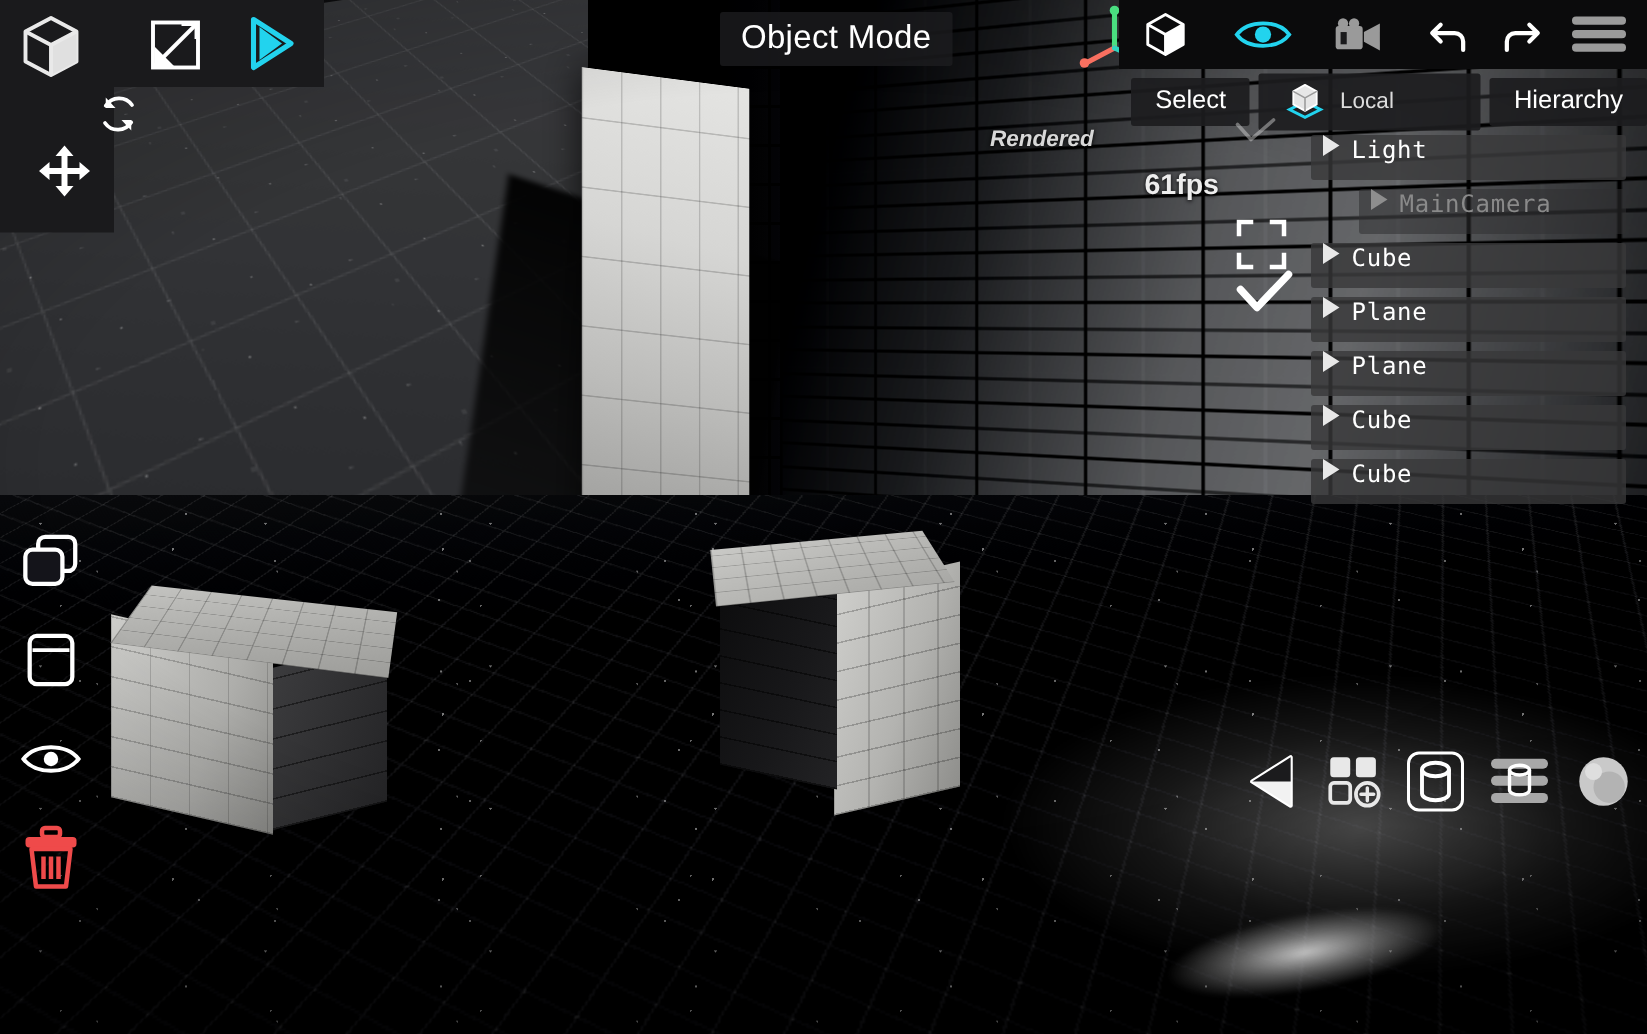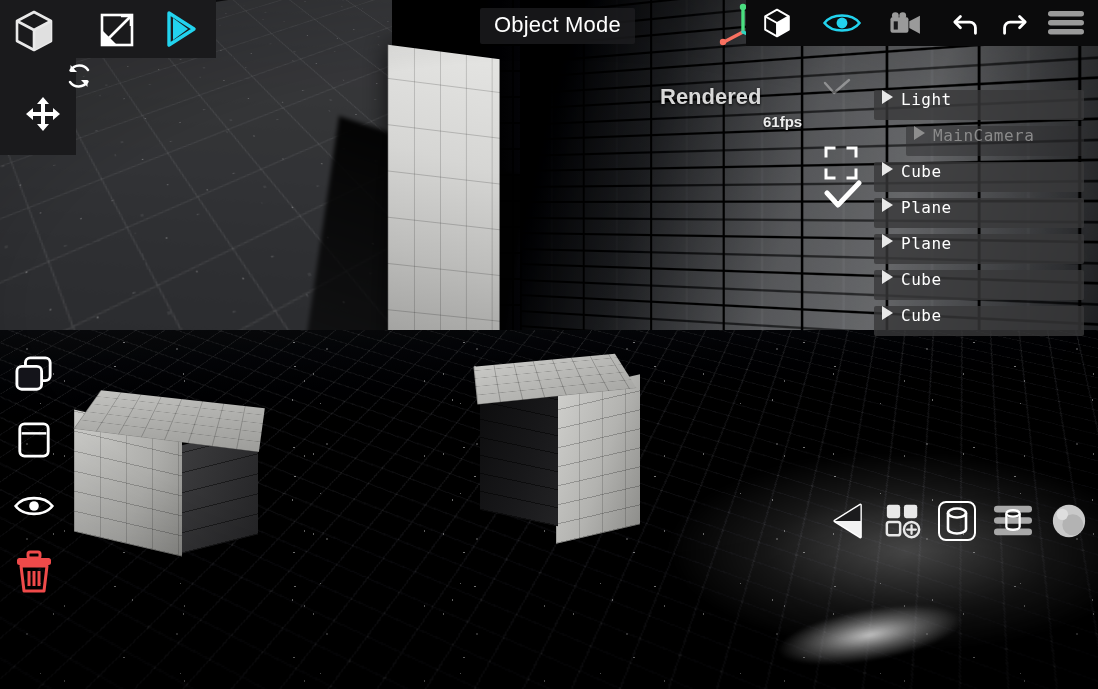--- a/index.html
+++ b/index.html
@@ -243,23 +243,23 @@
     border-radius:2px; cursor:pointer;
   }
   .pill.wide { padding-right:58px; }
 
   
   #check-small { left:822px; top:78px; }
   #check-big   { left:824px; top:180px; }
   #crop-icon   { left:824px; top:146px; }
 
   
-  #rendered-label { left:660px; top:84px; color:#d8d8d8; font-size:22px; font-weight:bold;
-                    text-shadow:0 1px 3px #000; }
-  #fps-label { left:763px; top:113px; color:#ededed; font-size:15px; font-weight:bold;
+  #rendered-label { left:660px; top:84px; color:#d8d8d8; font-size:15px; font-weight:bold;
+                    text-shadow:0 1px 3px #000;font-style:italic; }
+  #fps-label { left:763px; top:113px; color:#ededed; font-size:19px; font-weight:bold;
                text-shadow:0 1px 3px #000; }
 
   
   #hierarchy { right:14px; top:90px; width:210px; display:flex; flex-direction:column; gap:6px; }
   .h-row {
     height:30px; display:flex; align-items:flex-start; gap:8px;
     background: rgba(56,56,58,.80);
     padding-left:8px; border-radius:2px; cursor:pointer;
   }
   .h-row .tri {
@@ -419,20 +419,38 @@
 
     <div class="seg" style="padding:0 12px 0 4px;">
       <svg width="40" height="30" viewBox="0 0 40 30">
         <rect x="2" y="3" width="36" height="5.5" rx="2.7" fill="#9a9a9a"></rect>
         <rect x="2" y="12" width="36" height="5.5" rx="2.7" fill="#9a9a9a"></rect>
         <rect x="2" y="21" width="36" height="5.5" rx="2.7" fill="#9a9a9a"></rect>
       </svg>
     </div>
   </div>
 
+  <div class="hud" id="bar2">
+    <div class="pill">
+      <span>Select</span>
+    </div>
+    <div class="pill wide">
+      <span style="display:flex;">
+        <svg width="30" height="26" viewBox="0 0 34 30">
+          <path d="M17 16 L29 22 L17 28 L5 22 Z" fill="none" stroke="#22d3ee" stroke-width="2.2"></path>
+          <path d="M17 3 L26 8 L26 18 L17 23 L8 18 L8 8 Z" fill="#e6e6e6" stroke="#fff" stroke-width="1.4" stroke-linejoin="round"></path>
+          <path d="M8 8 L17 13 L26 8 M17 13 L17 23" fill="none" stroke="#9a9a9a" stroke-width="1.2"></path>
+        </svg>
+      </span>
+      <span style="font-size:15px;color:#dcdcdc;">Local</span>
+    </div>
+    <div class="pill">
+      <span>Hierarchy</span>
+    </div>
+  </div>
 
   <div class="hud" id="check-small">
     <svg width="30" height="20" viewBox="0 0 30 20">
       <path d="M3 5 L12 15 L27 2" fill="none" stroke="#d9d9d9" stroke-width="2.4" opacity=".45" stroke-linecap="round" stroke-linejoin="round"></path>
     </svg>
   </div>
 
   <div class="hud" id="crop-icon">
     <svg width="34" height="34" viewBox="0 0 34 34">
       <path d="M2 10 L2 2 L10 2" fill="none" stroke="#fff" stroke-width="3" stroke-linecap="square"></path>

